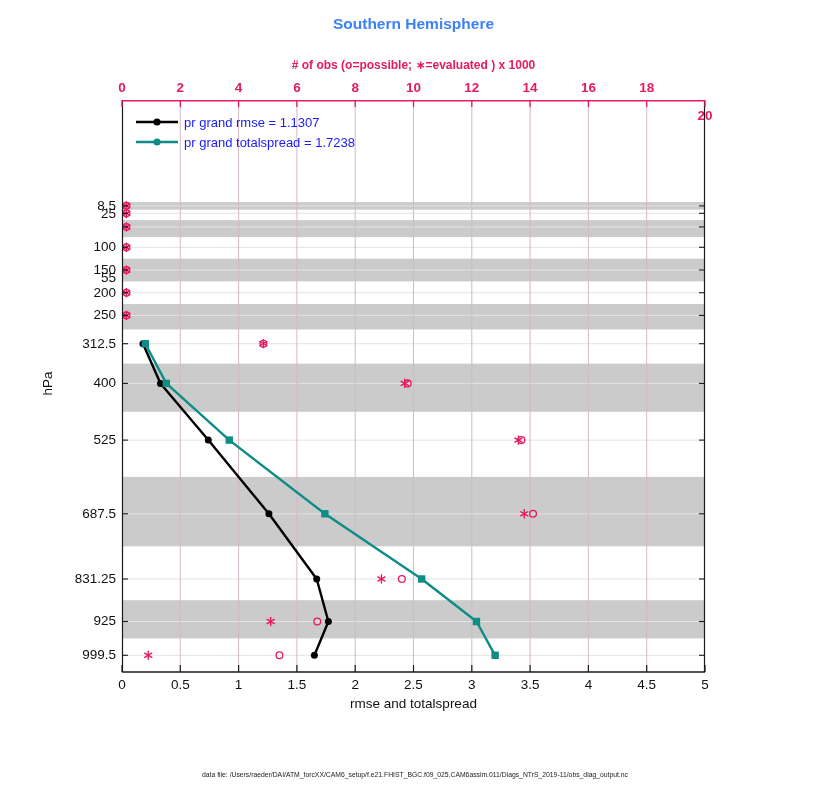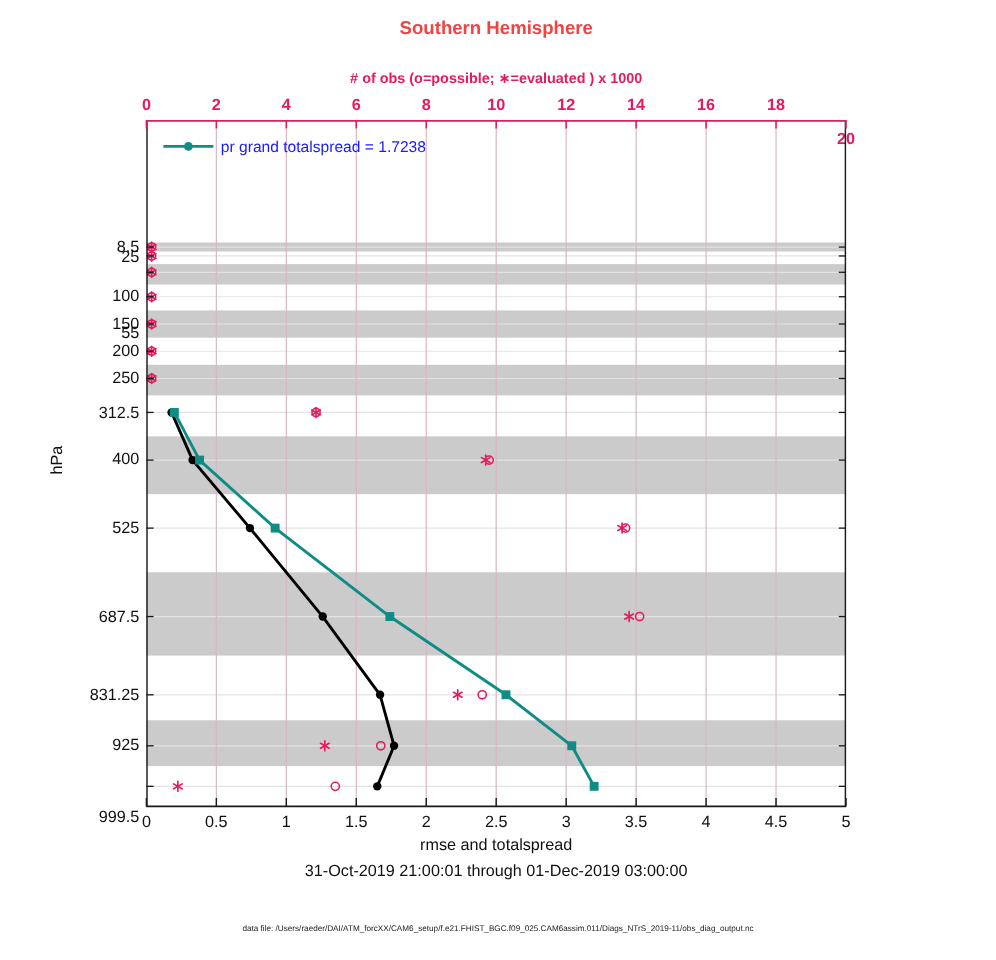--- a/index.html
+++ b/index.html
@@ -2,21 +2,21 @@
 <html><head>
 <meta charset="utf-8">
 <style>
   html,body{margin:0;padding:0;background:#ffffff;}
   #stage{
     position:relative;width:830px;height:800px;background:#ffffff;overflow:hidden;
     font-family:"Liberation Sans","DejaVu Sans",sans-serif;color:#1a1a1a;
   }
   .abs{position:absolute;}
   .ctr{text-align:center;}
-  .title-line{left:122px;width:583px;font-weight:bold;font-size:15.5px;color:#ef4444;}
+  .title-line{left:122px;width:583px;font-weight:bold;font-size:15.5px;color:#3b82f6;}
   .pink{color:#e51a5f;}
   .subtitle{left:122px;width:583px;font-size:12px;font-weight:bold;}
   #plot-box{left:122px;top:100px;width:583px;height:572px;}
   #plot-svg{overflow:visible;display:block;}
   .tick-label{font-size:13.5px;line-height:16px;height:16px;}
   .top-tick{color:#e51a5f;width:44px;margin-left:-22px;text-align:center;top:80px;font-weight:bold;}
   .bot-tick{color:#111;width:44px;margin-left:-22px;text-align:center;top:677px;}
   .y-tick{color:#111;left:28px;width:88px;text-align:right;}
   #ylabel{left:30px;top:376px;width:34px;font-size:13.5px;color:#111;
           transform:rotate(-90deg);transform-origin:center;}
@@ -207,20 +207,27 @@
         <line x1="0" y1="521.5" x2="6" y2="521.5" stroke="#1a1a1a" stroke-width="1.1"></line>
         <line x1="577" y1="521.5" x2="583" y2="521.5" stroke="#1a1a1a" stroke-width="1.1"></line>
         <line x1="0" y1="555.3" x2="6" y2="555.3" stroke="#1a1a1a" stroke-width="1.1"></line>
         <line x1="577" y1="555.3" x2="583" y2="555.3" stroke="#1a1a1a" stroke-width="1.1"></line>
       </svg>
   </div>
 
   <div class="abs" id="legend">
     <div class="legend-row">
       <svg class="legend-swatch" viewBox="0 0 42 12">
+        <line x1="0" y1="6" x2="42" y2="6" stroke="#000000" stroke-width="2.4"></line>
+        <circle cx="21" cy="6" r="3.6" fill="#000000"></circle>
+      </svg>
+      <span class="legend-text">pr grand rmse = 1.1307</span>
+    </div>
+    <div class="legend-row">
+      <svg class="legend-swatch" viewBox="0 0 42 12">
         <line x1="0" y1="6" x2="42" y2="6" stroke="#0e8c86" stroke-width="2.4"></line>
         <circle cx="21" cy="6" r="3.6" fill="#0e8c86"></circle>
       </svg>
       <span class="legend-text">pr grand totalspread = 1.7238</span>
     </div>
   </div>
 
   <div class="abs" id="y-tick-layer">
       <div class="abs tick-label y-tick" style="top: 197.855px;">8.5</div>
       <div class="abs tick-label y-tick" style="top: 193px; margin-top: 13px;">25</div>
@@ -228,33 +235,32 @@
       <div class="abs tick-label y-tick" style="top: 239.35px;">100</div>
       <div class="abs tick-label y-tick" style="top: 262.025px;">150</div>
       <div class="abs tick-label y-tick" style="top: 284.7px;">200</div>
       <div class="abs tick-label y-tick" style="top: 307.375px;">250</div>
       <div class="abs tick-label y-tick" style="top: 335.719px;">312.5</div>
       <div class="abs tick-label y-tick" style="top: 375.4px;">400</div>
       <div class="abs tick-label y-tick" style="top: 432.087px;">525</div>
       <div class="abs tick-label y-tick" style="top: 505.781px;">687.5</div>
       <div class="abs tick-label y-tick" style="top: 570.972px;">831.25</div>
       <div class="abs tick-label y-tick" style="top: 613.487px;">925</div>
-      <div class="abs tick-label y-tick" style="top: 647.273px; margin-top: 26px;">999.5</div>
+      <div class="abs tick-label y-tick" style="top: 647.273px;">999.5</div>
     </div>
   <div class="abs ctr" id="ylabel">hPa</div>
 
   <div class="abs" id="bot-tick-layer">
       <div class="abs tick-label bot-tick" style="left: 122px;">0</div>
       <div class="abs tick-label bot-tick" style="left: 180.3px;">0.5</div>
       <div class="abs tick-label bot-tick" style="left: 238.6px;">1</div>
       <div class="abs tick-label bot-tick" style="left: 296.9px;">1.5</div>
       <div class="abs tick-label bot-tick" style="left: 355.2px;">2</div>
       <div class="abs tick-label bot-tick" style="left: 413.5px;">2.5</div>
       <div class="abs tick-label bot-tick" style="left: 471.8px;">3</div>
       <div class="abs tick-label bot-tick" style="left: 530.1px;">3.5</div>
       <div class="abs tick-label bot-tick" style="left: 588.4px;">4</div>
       <div class="abs tick-label bot-tick" style="left: 646.7px;">4.5</div>
       <div class="abs tick-label bot-tick" style="left: 705px;">5</div>
     </div>
   <div class="abs ctr" id="xlabel">rmse and totalspread</div>
-  <div class="abs ctr" id="daterange">31-Oct-2019 21:00:01 through 01-Dec-2019 03:00:00</div>
   <div class="abs ctr" id="footer">data file: /Users/raeder/DAI/ATM_forcXX/CAM6_setup/f.e21.FHIST_BGC.f09_025.CAM6assim.011/Diags_NTrS_2019-11/obs_diag_output.nc</div>
 </div>
 
 </body></html>

